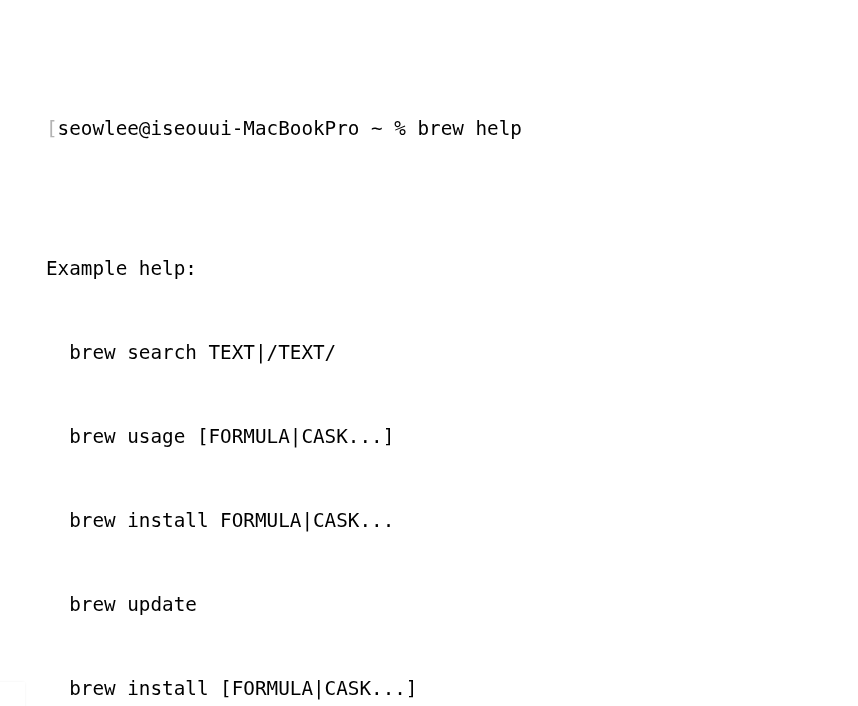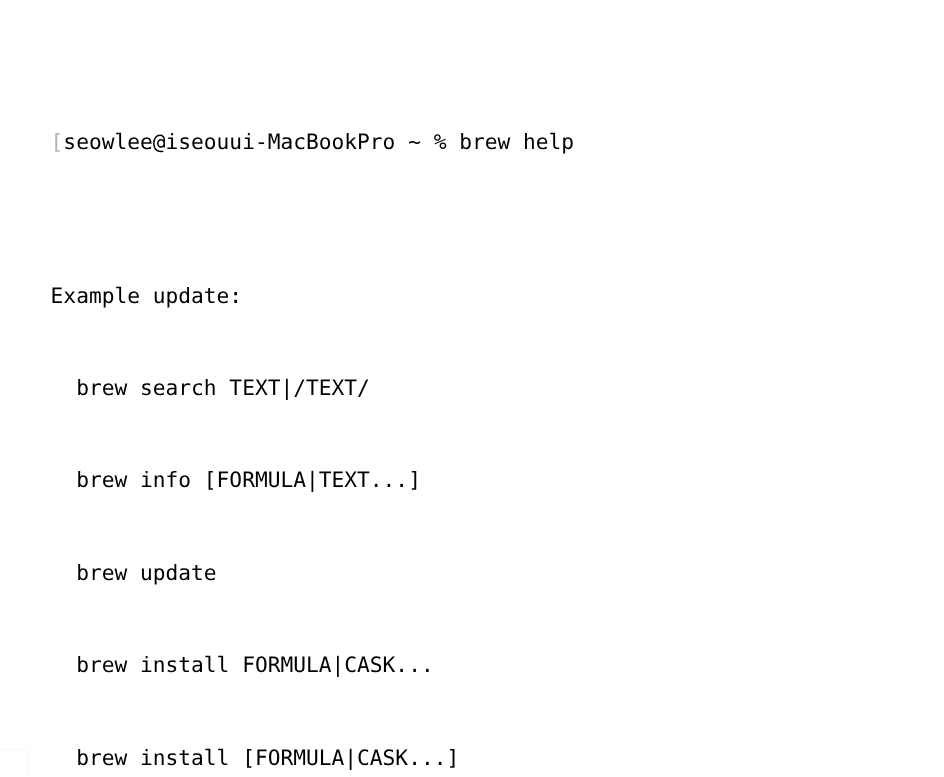--- a/index.html
+++ b/index.html
@@ -65,25 +65,25 @@
 <body>
 
 <div id="terminal-window">
 
   <div id="terminal-screen">
 
     
     <div class="term-line"><span class="bracket-dim">[</span><span>seowlee@iseouui-MacBookPro ~ % </span><span>brew help</span></div>
 
     
-    <div class="term-line">Example update:</div>
+    <div class="term-line">Example help:</div>
     <div class="term-line">  brew search TEXT|/TEXT/</div>
-    <div class="term-line">  brew info [FORMULA|TEXT...]</div>
+    <div class="term-line">  brew usage [FORMULA|CASK...]</div>
+    <div class="term-line">  brew install FORMULA|CASK...</div>
     <div class="term-line">  brew update</div>
-    <div class="term-line">  brew install FORMULA|CASK...</div>
     <div class="term-line">  brew install [FORMULA|CASK...]</div>
     
     
     
     
     
     
     
     
     

